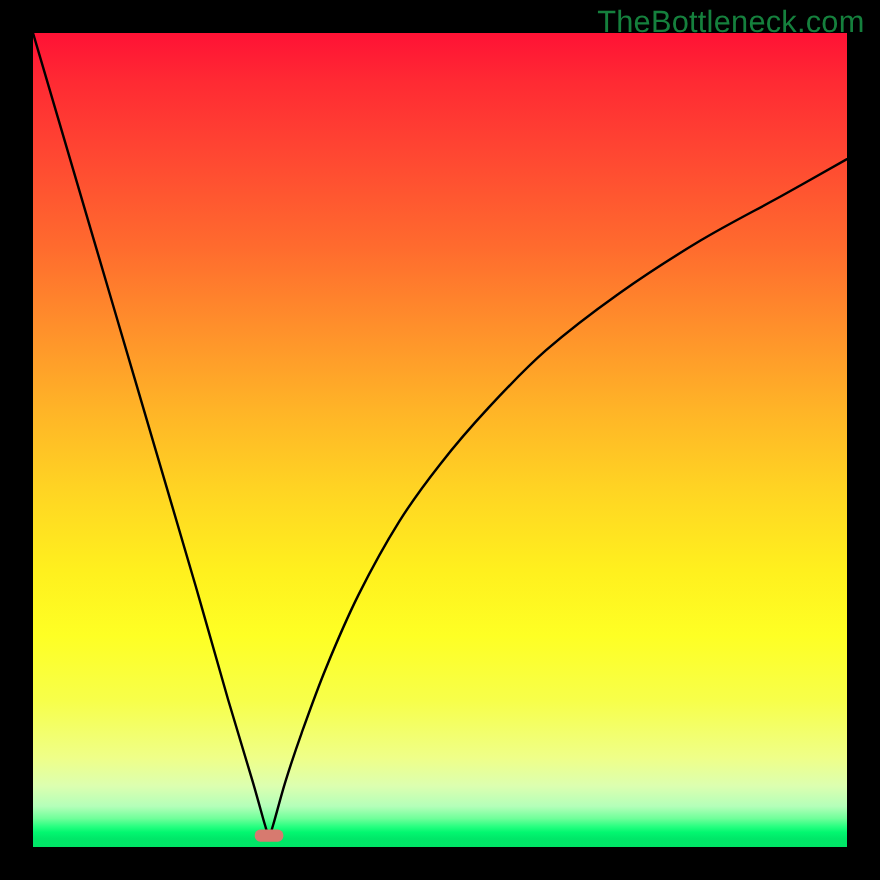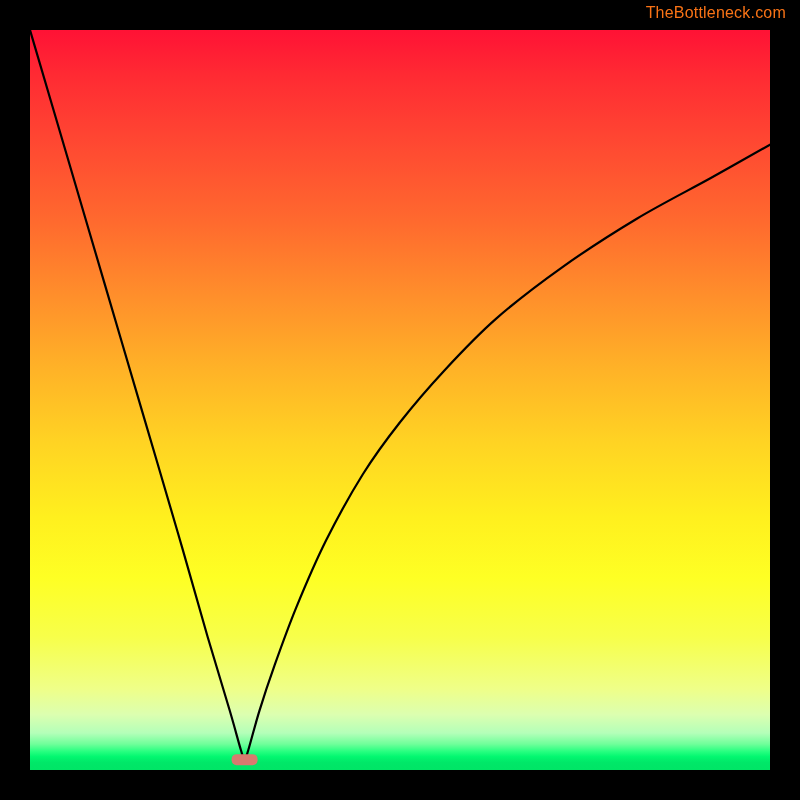--- a/index.html
+++ b/index.html
@@ -44,22 +44,22 @@
       #27ff80 97.5%,
       #02f770 98.2%,
       #00e768 99%,
       #00e566 100%
     );
   }
   .watermark {
     position: absolute;
     top: 4px;
     right: 14px;
-    color: #f97316;
-    font-size: 16px;
+    color: #15803d;
+    font-size: 28px;
     font-weight: 400;
     letter-spacing: 0.2px;
     user-select: none;
     margin-left: 47px;
   }
   svg.overlay {
     position: absolute;
     left: 0;
     top: 0;
     width: 740px;

